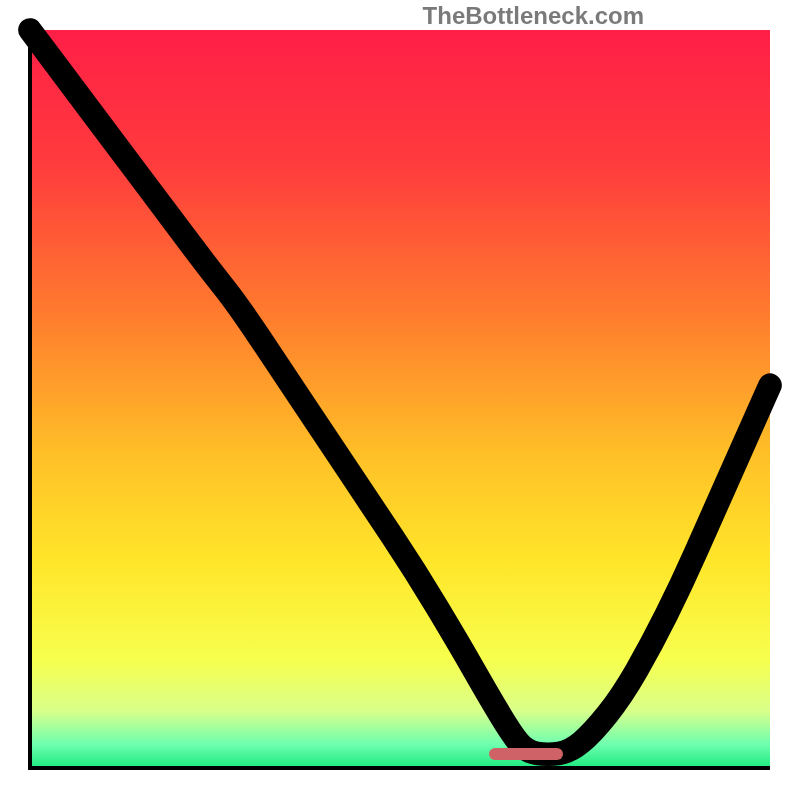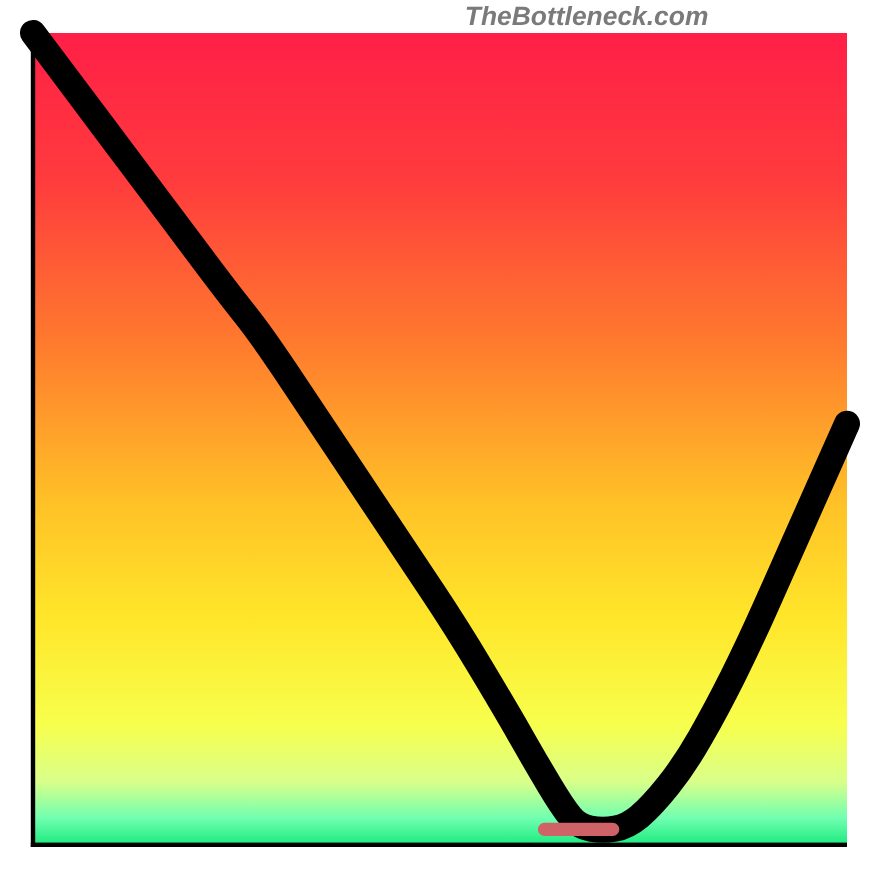--- a/index.html
+++ b/index.html
@@ -7,21 +7,20 @@
     padding: 0;
     width: 800px;
     height: 800px;
     background: #ffffff;
     overflow: hidden;
   }
   .chart-wrap {
     position: relative;
     width: 654px;
     height: 800px;
-    font-style: italic;
   }
   .watermark {
     position: absolute;
     top: 2px;
     right: 10px;
     font-family: Arial, Helvetica, sans-serif;
     font-size: 24px;
     font-weight: 600;
     color: #7a7a7a;
     letter-spacing: 0px;

